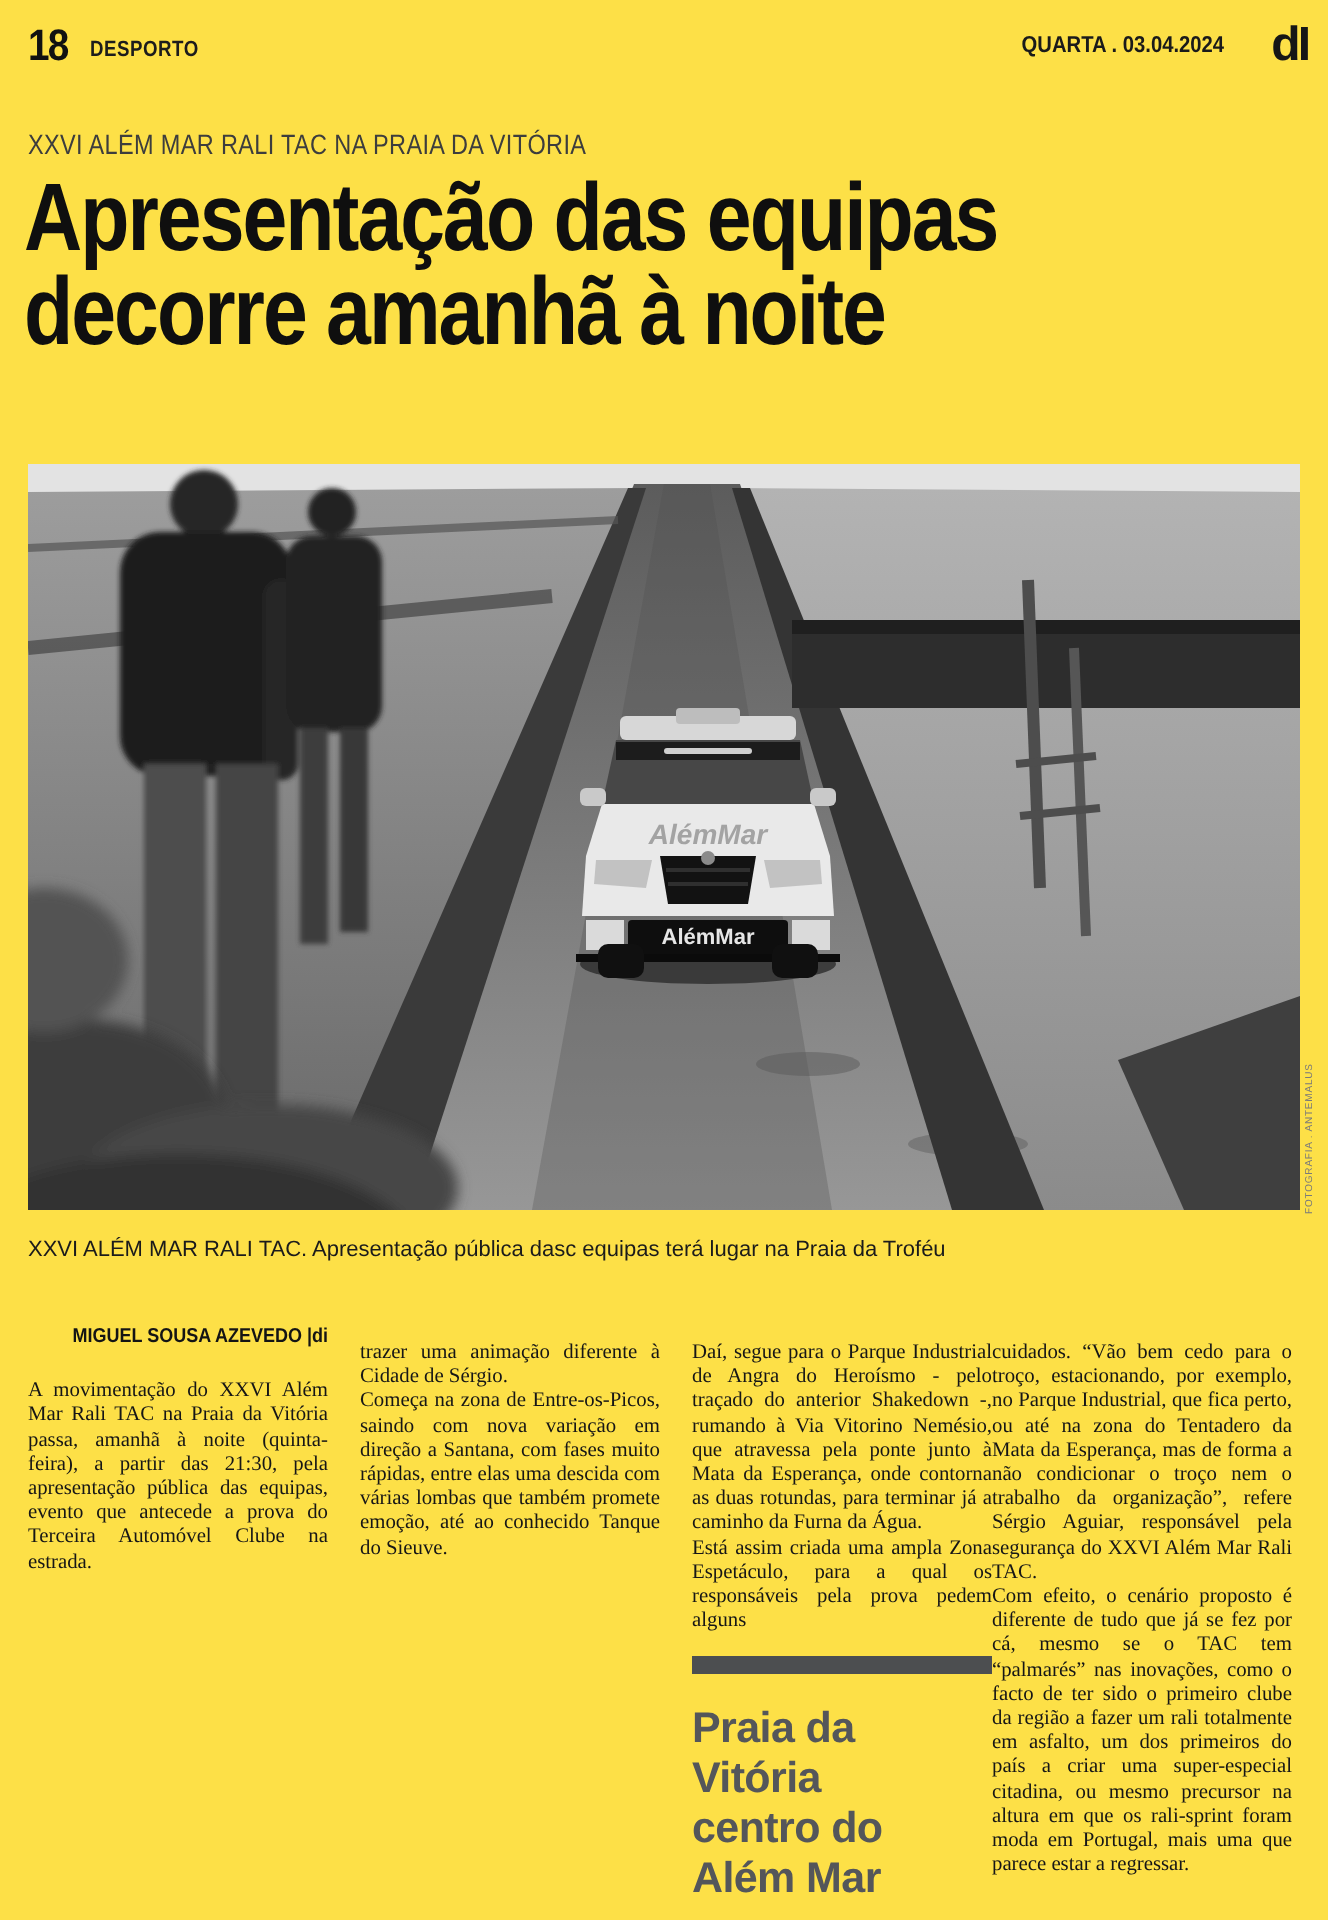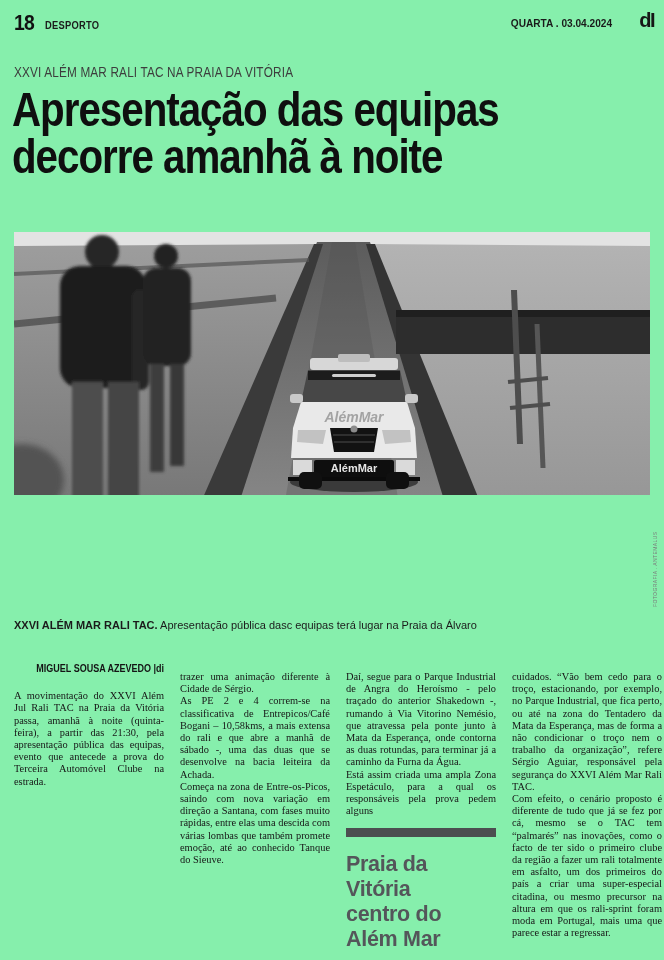--- a/index.html
+++ b/index.html
@@ -1,39 +1,39 @@
 <!DOCTYPE html>
 <html lang="pt"><head>
 <meta charset="utf-8">
 <style>
   * { margin:0; padding:0; box-sizing:border-box; }
   html,body { background:#e9e9e9; }
   .page {
-    position:relative; width:664px; height:960px; background:#86efac;
+    position:relative; width:664px; height:960px; background:#fde047;
     margin:0 auto; overflow:hidden;
     font-family:"Liberation Sans", sans-serif; color:#111;
   }
   
   .page-number { position:absolute; left:14px; top:10px; font-size:22px; font-weight:800; letter-spacing:-1px; transform:scaleX(.88); transform-origin:left top; }
   .section-label { position:absolute; left:45px; top:19px; font-size:11px; font-weight:700; letter-spacing:.3px; transform:scaleX(.85); transform-origin:left top; color:#1c1c1c; }
   .date-label { position:absolute; right:52px; top:17px; font-size:11.5px; font-weight:700; transform:scaleX(.88); transform-origin:right top; color:#1a1a1a; }
-  .paper-logo { position:absolute; right:10px; top:9px; font-size:20px; font-weight:900; letter-spacing:-1.5px; color:#161616; }
+  .paper-logo { position:absolute; right:10px; top:9px; font-size:24px; font-weight:900; letter-spacing:-1.5px; color:#161616; }
   
   .kicker { position:absolute; left:14px; top:64px; font-size:14px; font-weight:500; color:#3d3d3d; transform:scaleX(.84); transform-origin:left top; letter-spacing:.2px; }
   .headline { position:absolute; left:12px; top:86px; font-size:48px; line-height:47px; font-weight:800; letter-spacing:-1.2px; color:#0f0f0f; white-space:pre-line; transform:scaleX(.84); transform-origin:left top; }
   
-  .photo-wrap { position:absolute; left:14px; top:232px; width:636px; height:263px; background:#9a9a9a; overflow:hidden; }
+  .photo-wrap { position:absolute; left:14px; top:232px; width:636px; height:373px; background:#9a9a9a; overflow:hidden; }
   .photo-credit { position:absolute; left:652px; top:527px; height:80px; font-size:5px; letter-spacing:.4px; color:#7a7a7a; writing-mode:vertical-rl; transform:rotate(180deg); white-space:nowrap; }
   .caption { position:absolute; left:14px; top:619px; width:636px; font-size:11px; line-height:13px; color:#1b1b1b; }
-  .caption .lead { font-weight:700; }
+  .caption .lead { font-weight:400; }
   
   .col { position:absolute; top:660px; width:150px; height:292px; overflow:hidden;
          font-family:"Liberation Serif", serif; font-size:10.4px; line-height:12.2px; color:#161616; }
   .col-1 { left:14px; }  .col-2 { left:180px; padding-top:11px; }
-  .col-3 { left:346px; padding-top:11px; } .col-4 { left:512px; padding-top:11px; }
+  .col-3 { left:346px; padding-top:11px; } .col-4 { left:496px; padding-top:11px; }
   .byline { font-family:"Liberation Sans", sans-serif; font-size:10px; font-weight:700; text-align:right; transform:scaleX(.9); transform-origin:right top; margin:3px 0 15px 0; color:#141414; }
   .para { text-align:justify; }
   .pull-quote { margin-top:11px; border-top:9px solid #4c4e50; border-bottom:9px solid #4c4e50; padding:15px 0 19px 0; }
   .pull-quote-text { font-family:"Liberation Sans", sans-serif; font-size:21.5px; line-height:25px; font-weight:700; color:#54565a; white-space:pre-line; letter-spacing:-.3px; }
 </style>
 </head>
 <body>
 
 <div class="page">
 
@@ -131,33 +131,32 @@
         <rect x="279" y="228" width="19" height="15" fill="#dadada"></rect>
         <rect x="382" y="228" width="19" height="15" fill="#dadada"></rect>
         <rect x="274" y="245" width="132" height="4" fill="#0b0b0b"></rect>
         <rect x="285" y="240" width="23" height="17" rx="5" fill="#101010"></rect>
         <rect x="372" y="240" width="23" height="17" rx="5" fill="#101010"></rect>
       </g>
     </svg>
   </div>
   <div class="photo-credit">FOTOGRAFIA . ANTEMALUS</div>
 
-  <p class="caption"><span class="lead">XXVI ALÉM MAR RALI TAC.</span><span> Apresentação pública dasc equipas terá lugar na Praia da Álvaro</span></p>
+  <p class="caption"><span class="lead">XXVI ALÉM MAR RALI TAC.</span><span> Apresentação pública dasc equipas terá lugar na Praia da Troféu</span></p>
 
   <div class="col col-1">
     <div class="byline">MIGUEL SOUSA AZEVEDO |di</div>
     <div>
-        <p class="para">A movimentação do XXVI Além Jul Rali TAC na Praia da Vitória passa, amanhã à noite (quinta-feira), a partir das 21:30, pela apresentação pública das equipas, evento que antecede a prova do Terceira Automóvel Clube na estrada.</p>
+        <p class="para">A movimentação do XXVI Além Mar Rali TAC na Praia da Vitória passa, amanhã à noite (quinta-feira), a partir das 21:30, pela apresentação pública das equipas, evento que antecede a prova do Terceira Automóvel Clube na estrada.</p>
       </div>
   </div>
 
   <div class="col col-2">
     <div>
         <p class="para">trazer uma animação diferente à Cidade de Sérgio.</p>
-        <p class="para">As PE 2 e 4 correm-se na classificativa de Entrepicos/Café Bogani – 10,58kms, a mais extensa do rali e que abre a manhã de sábado -, uma das duas que se desenvolve na bacia leiteira da Achada.</p>
         <p class="para">Começa na zona de Entre-os-Picos, saindo com nova variação em direção a Santana, com fases muito rápidas, entre elas uma descida com várias lombas que também promete emoção, até ao conhecido Tanque do Sieuve.</p>
       </div>
   </div>
 
   <div class="col col-3">
     <div>
         <p class="para">Daí, segue para o Parque Industrial de Angra do Heroísmo - pelo traçado do anterior Shakedown -, rumando à Via Vitorino Nemésio, que atravessa pela ponte junto à Mata da Esperança, onde contorna as duas rotundas, para terminar já a caminho da Furna da Água.</p>
         <p class="para">Está assim criada uma ampla Zona Espetáculo, para a qual os responsáveis pela prova pedem alguns</p>
       </div>
     <aside class="pull-quote">

